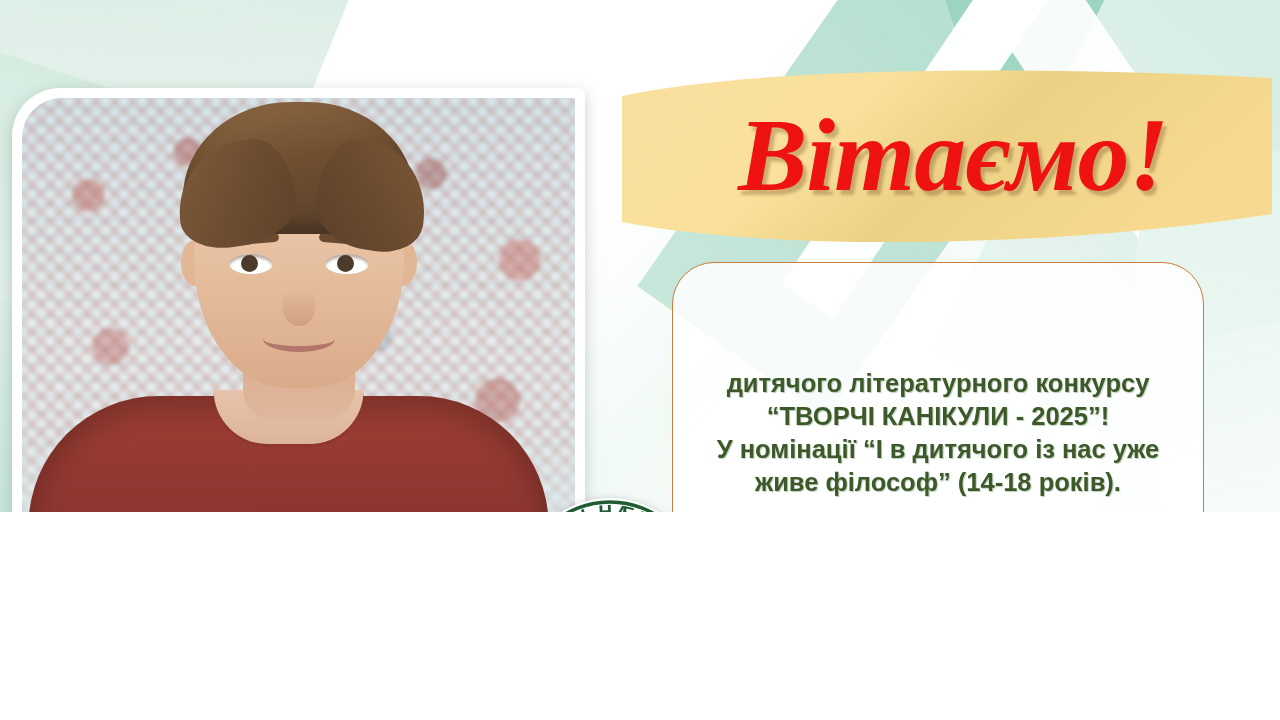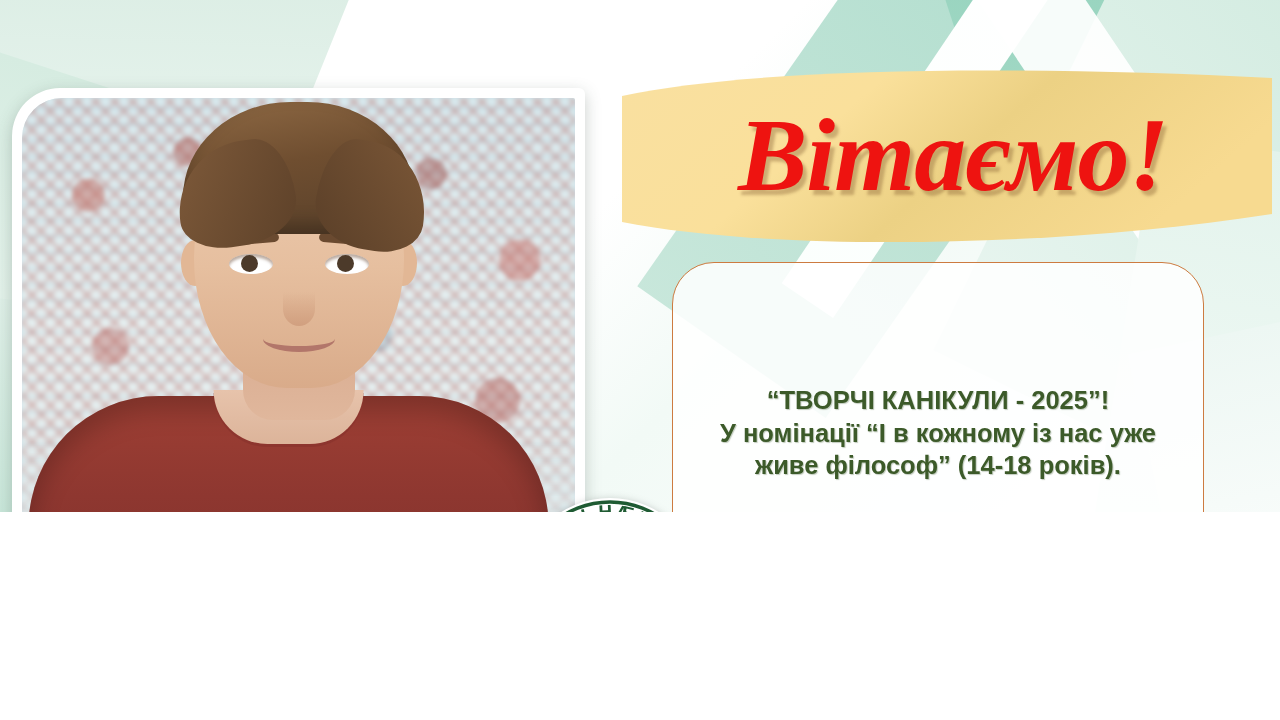--- a/index.html
+++ b/index.html
@@ -457,22 +457,23 @@
           <stop offset="100%" stop-color="#f7da90"></stop>
         </linearGradient>
       </defs>
       <path d="M10,34 C150,4 420,4 660,16 L660,152 C430,188 150,188 10,160 Z" fill="url(#bannerGrad)"></path>
     </svg>
     <div class="banner-title">Вітаємо!</div>
   </div>
 
   <div class="msg-box">
     <div class="msg-text" id="msg-text">
+        <p>дитячого літературного конкурсу</p>
         <p>“ТВОРЧІ КАНІКУЛИ - 2025”!</p>
-        <p>У номінації “І в кожному із нас уже</p>
+        <p>У номінації “І в дитячого із нас уже</p>
         <p>живе філософ” (14-18 років).</p>
       </div>
   </div>
 
   <div class="emblem">
     <svg viewBox="0 0 190 190">
       <defs>
         <path id="arcTop" d="M 95,95 m -72,0 a 72,72 0 1,1 144,0" fill="none"></path>
         <path id="arcBottom" d="M 95,95 m 72,0 a 72,72 0 1,1 -144,0" fill="none"></path>
         <radialGradient id="innerG" cx="0.42" cy="0.35" r="0.8">

